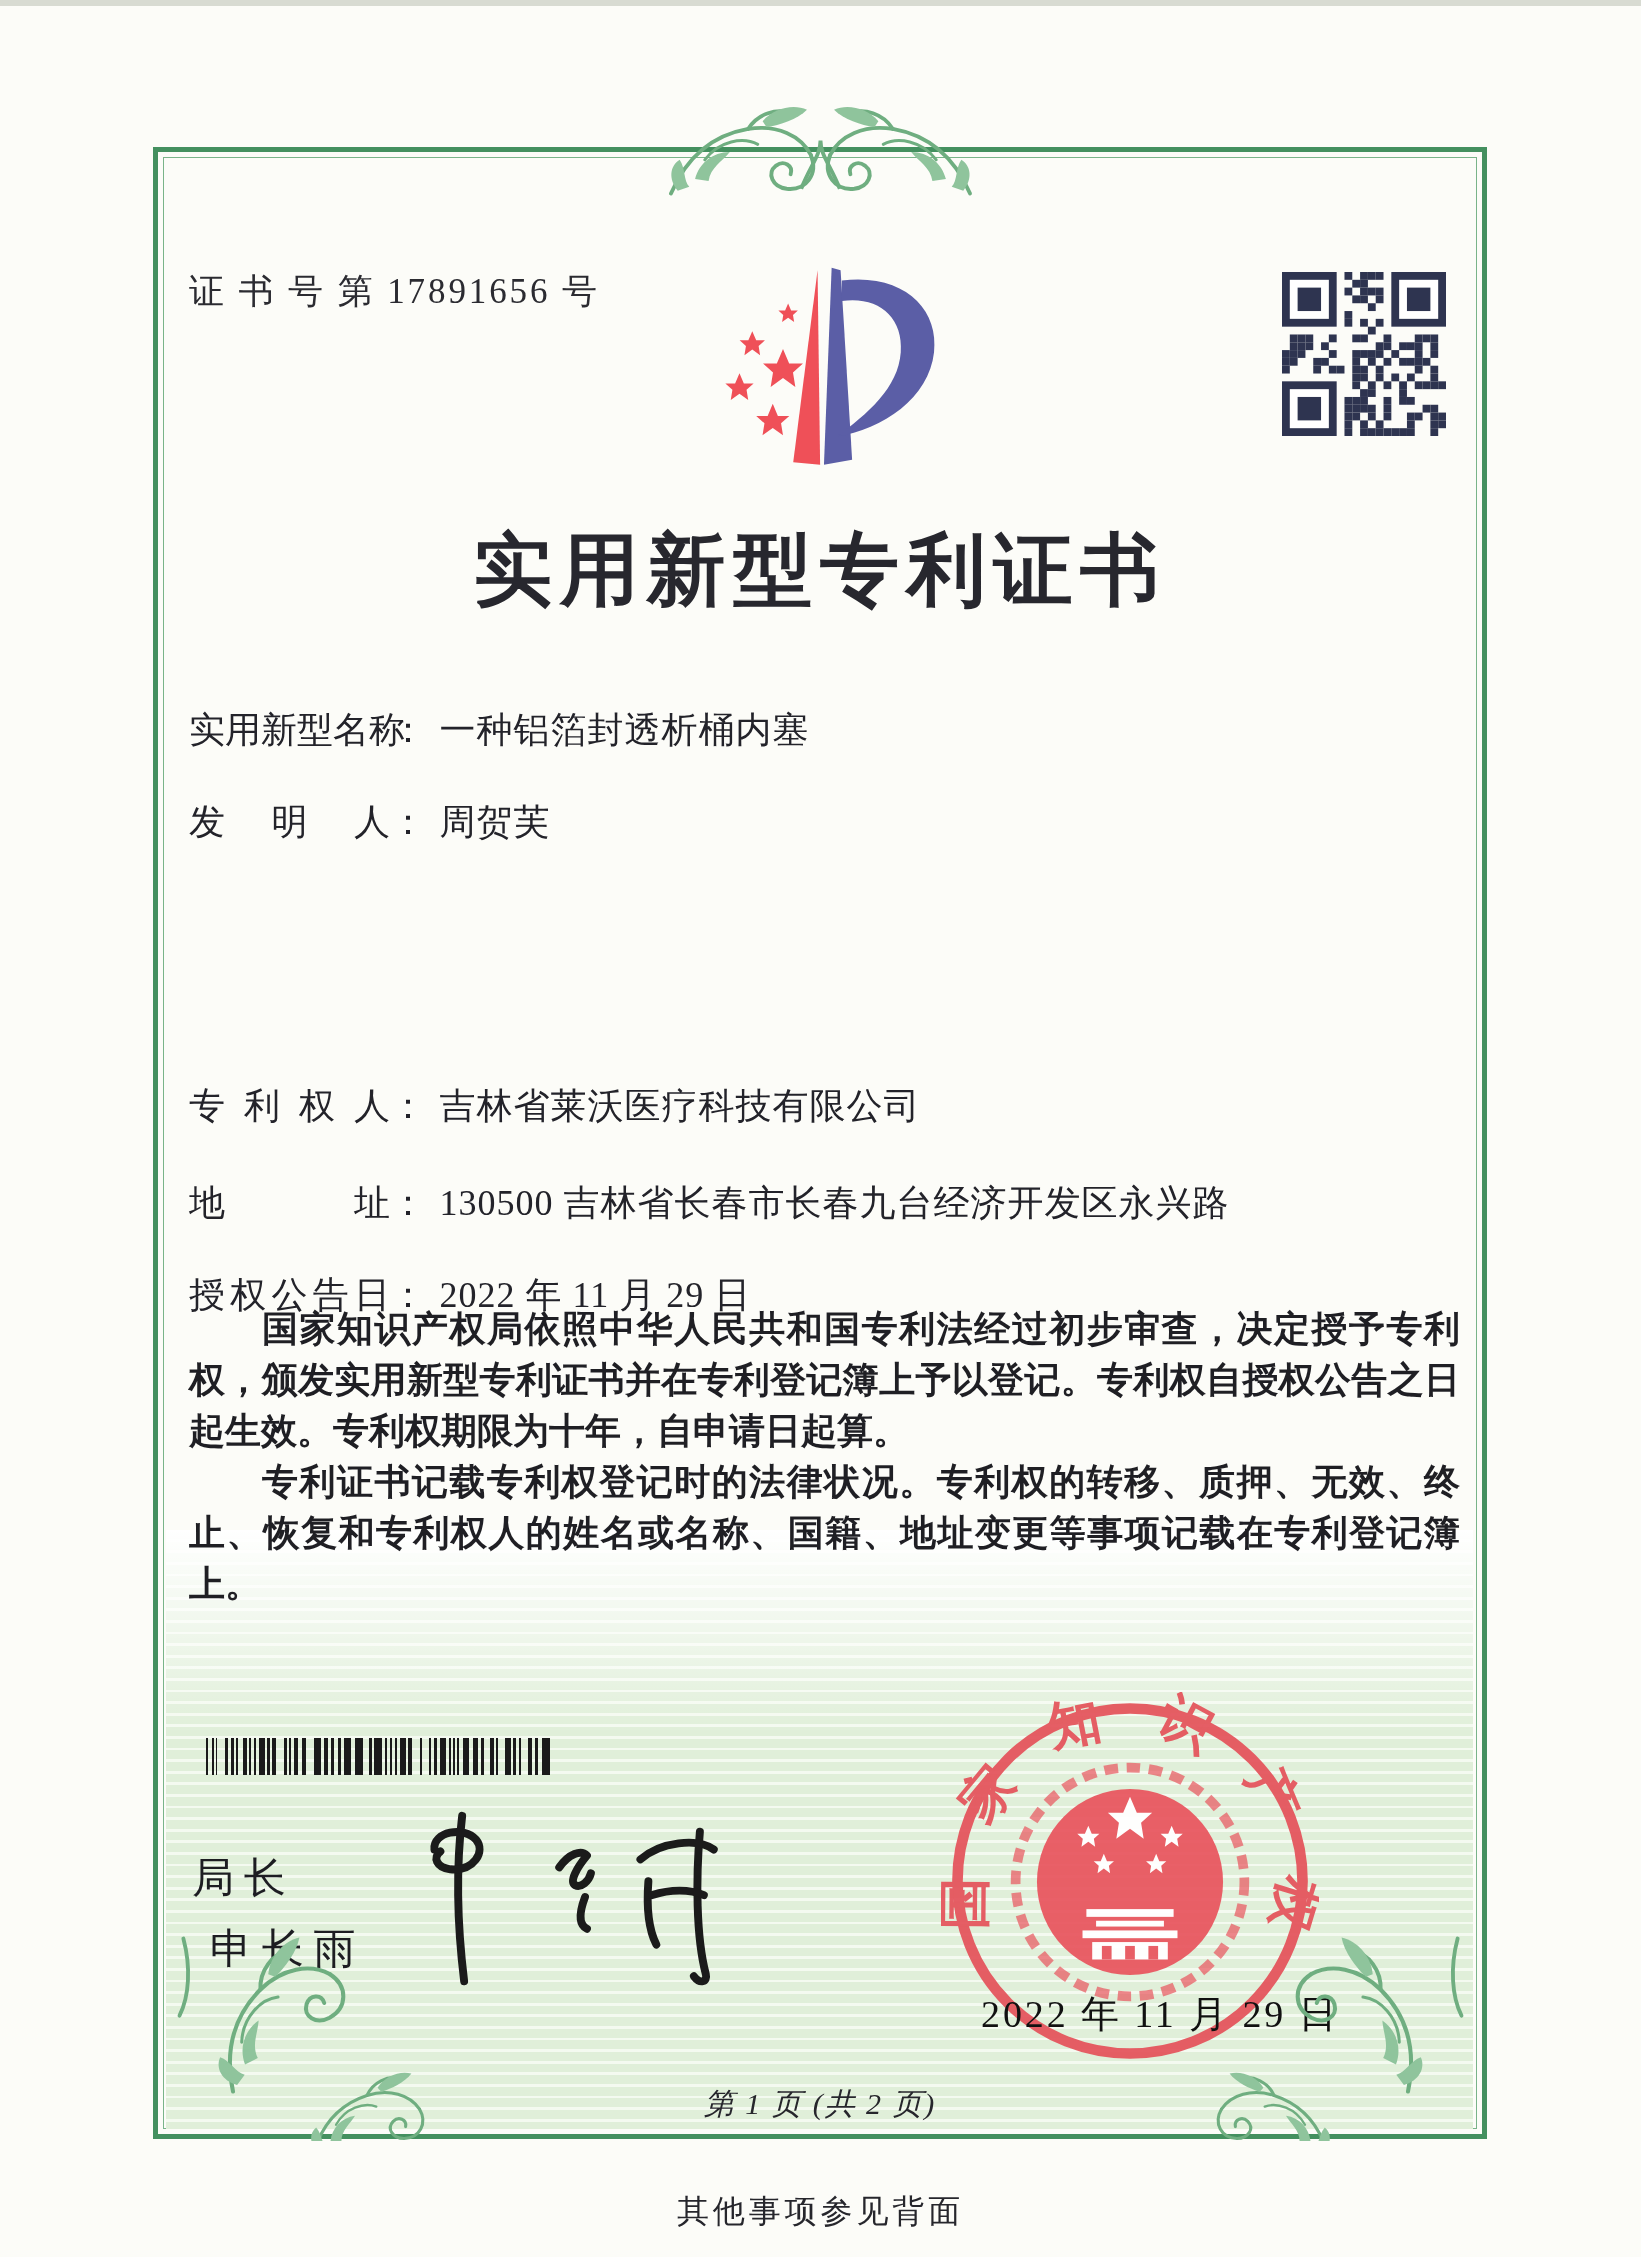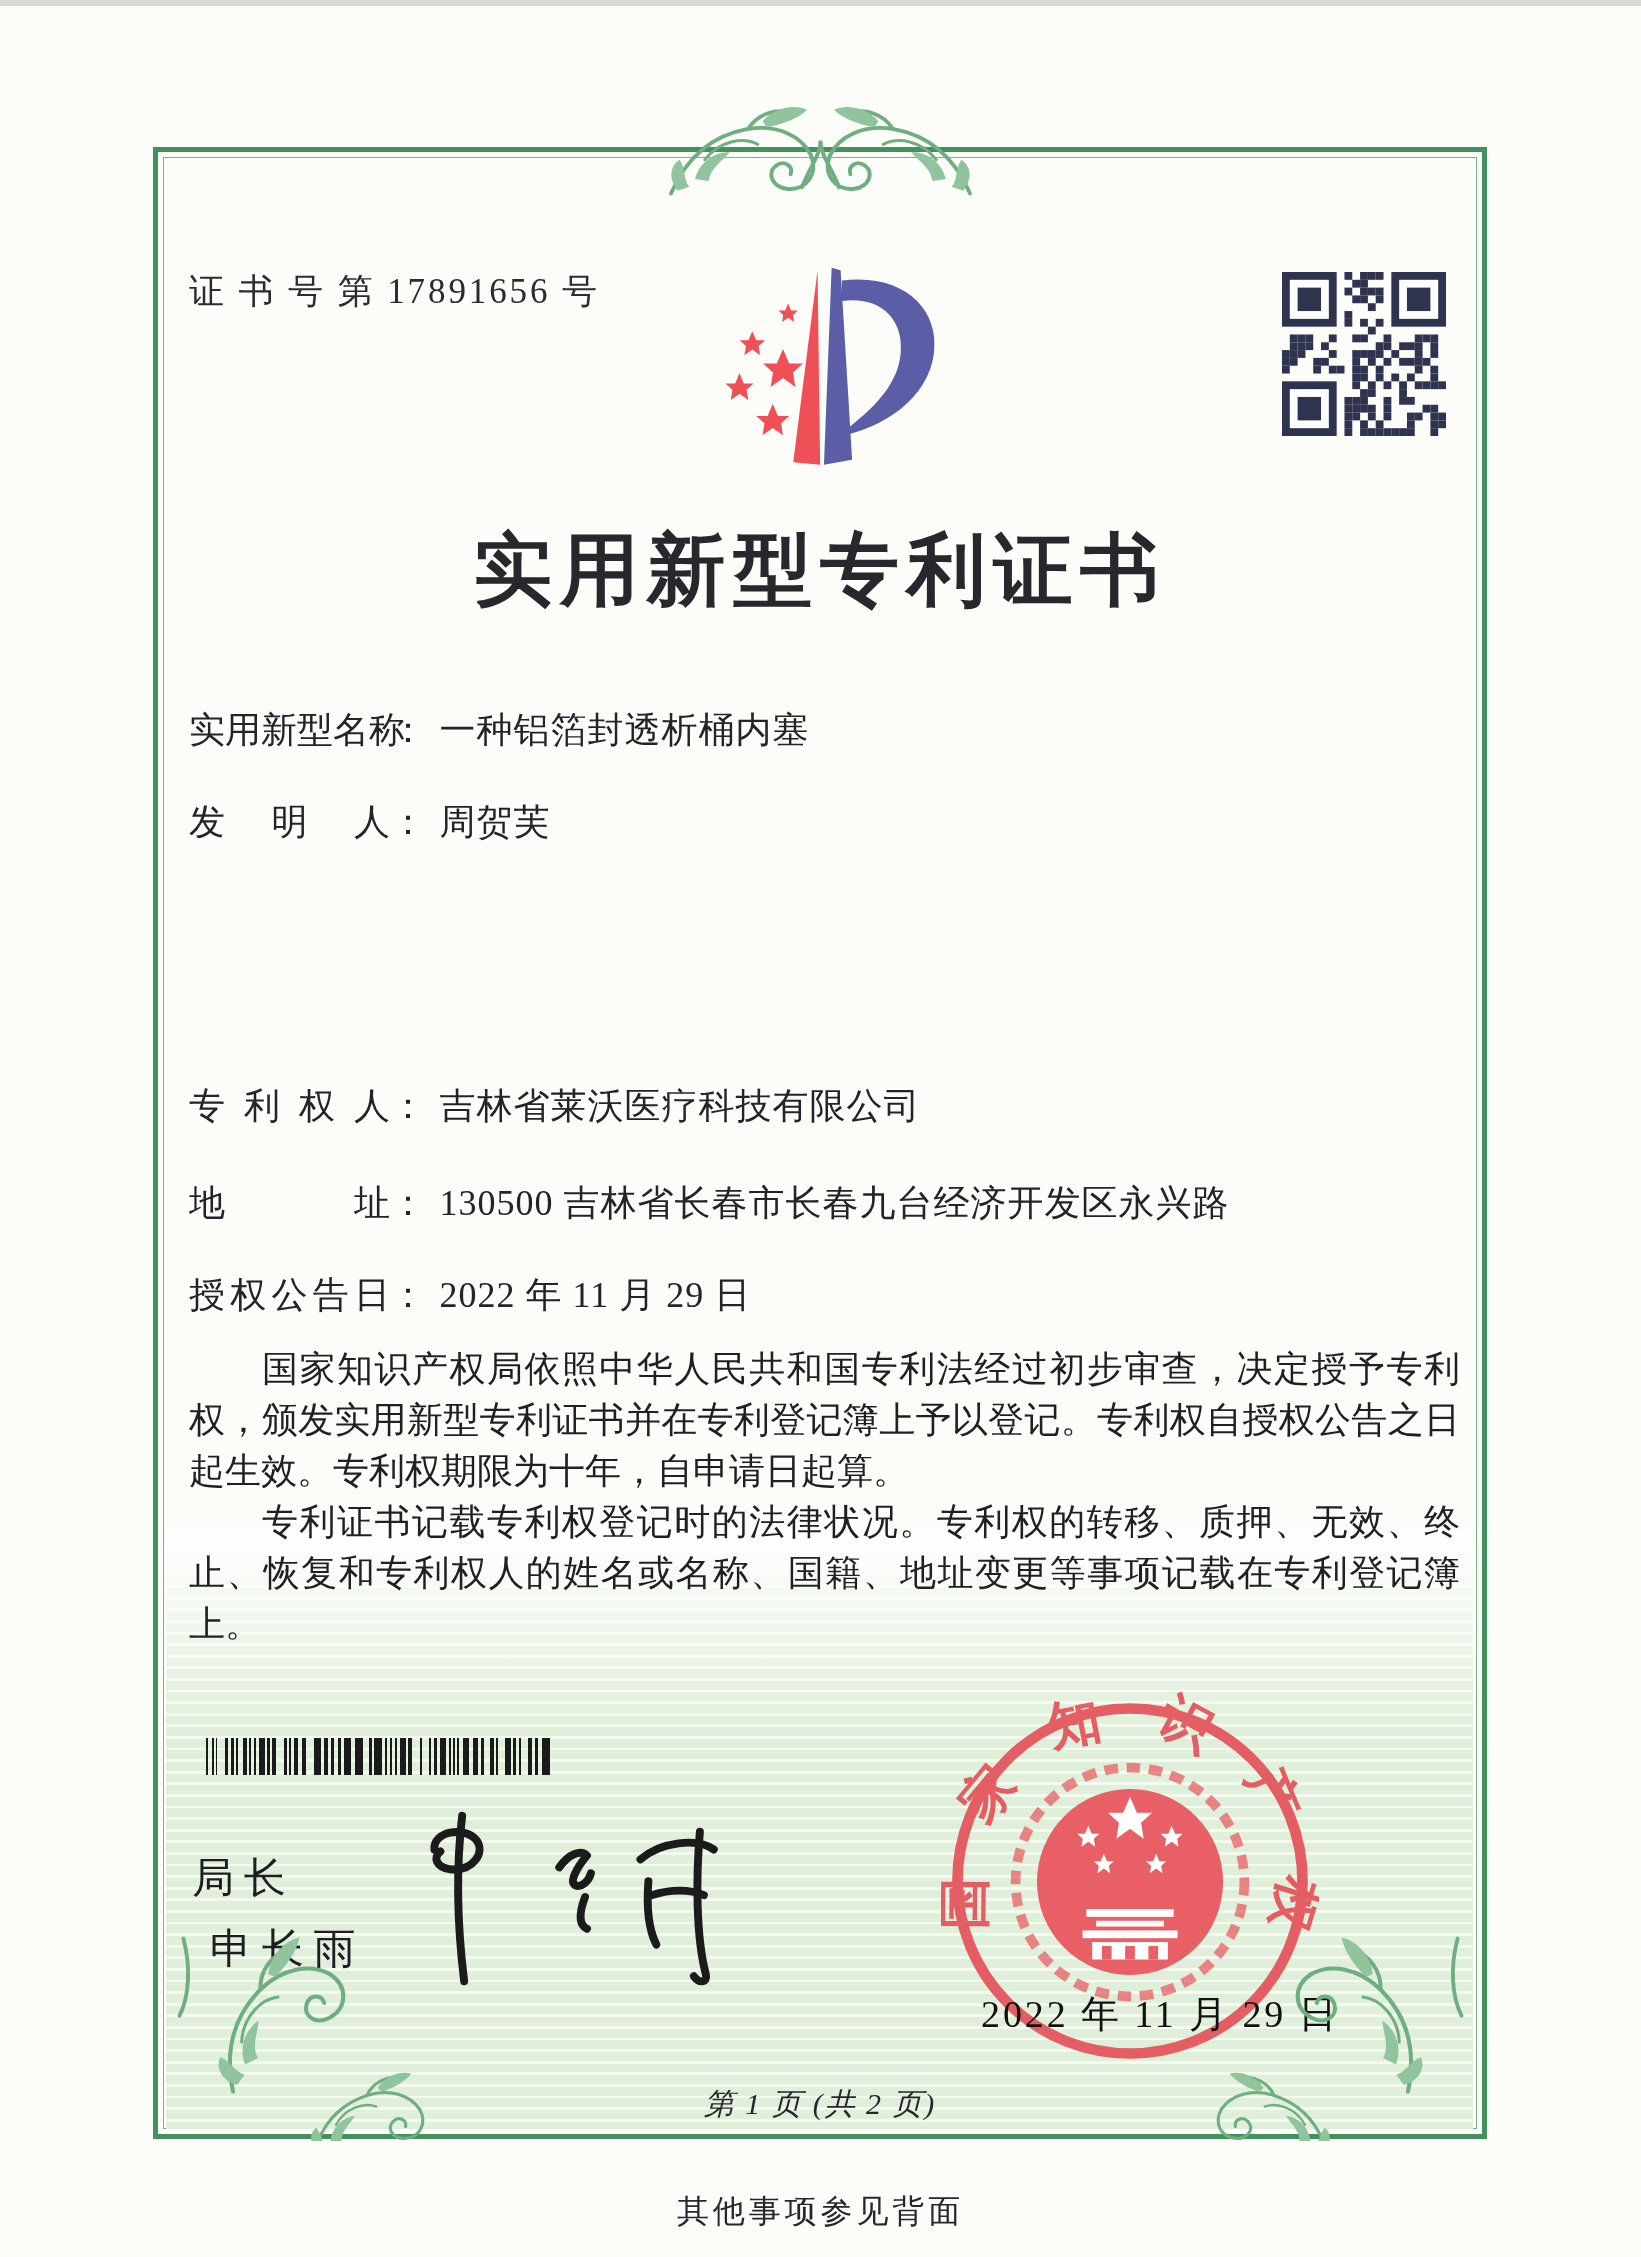--- a/index.html
+++ b/index.html
@@ -28,22 +28,22 @@
   .qr{position:absolute;left:1282px;top:272px;width:164px;height:164px;}
   .title{position:absolute;left:153px;top:518px;width:1334px;text-align:center;
     font-size:79px;font-weight:bold;letter-spacing:7.7px;color:#27272e;}
   
   .field{position:absolute;left:189px;height:44px;font-size:36px;white-space:nowrap;}
   .flabel{display:inline-block;width:201px;text-align:justify;text-align-last:justify;vertical-align:top;}
   .fcolon{display:inline-block;vertical-align:top;}
   .fvalue{display:inline-block;margin-left:13.5px;vertical-align:top;letter-spacing:1px;}
   .field2{position:absolute;left:830px;height:44px;font-size:36px;white-space:nowrap;}
   
-  .body-text{position:absolute;left:189px;top:1344px;width:1271px;font-size:36px;line-height:51px;
-    color:#1f1f24;text-align:justify;}
+  .body-text{position:absolute;left:189px;top:1304px;width:1271px;font-size:36px;line-height:51px;
+    color:#1f1f24;text-align:justify;font-weight:bold;}
   .body-text p{margin:0;text-indent:73px;}
   
   .barcode{position:absolute;left:206px;top:1738px;width:344px;height:37px;display:flex;align-items:stretch;}
   .barcode div{height:100%;}
   .director-title{position:absolute;left:192px;top:1850px;font-size:42px;letter-spacing:9.7px;color:#1d1d22;}
   .director-name{position:absolute;left:210px;top:1921px;font-size:42px;letter-spacing:9.7px;color:#1d1d22;}
   .signature{position:absolute;left:410px;top:1798px;width:348px;height:208px;}
   .seal{position:absolute;left:941px;top:1692px;width:378px;height:378px;mix-blend-mode:multiply;opacity:.94;}
   .seal-date{position:absolute;left:981px;top:1989px;font-size:38px;letter-spacing:2.9px;color:#111;z-index:4;}
   .page-info{position:absolute;left:153px;top:2084px;width:1334px;text-align:center;font-size:30px;

